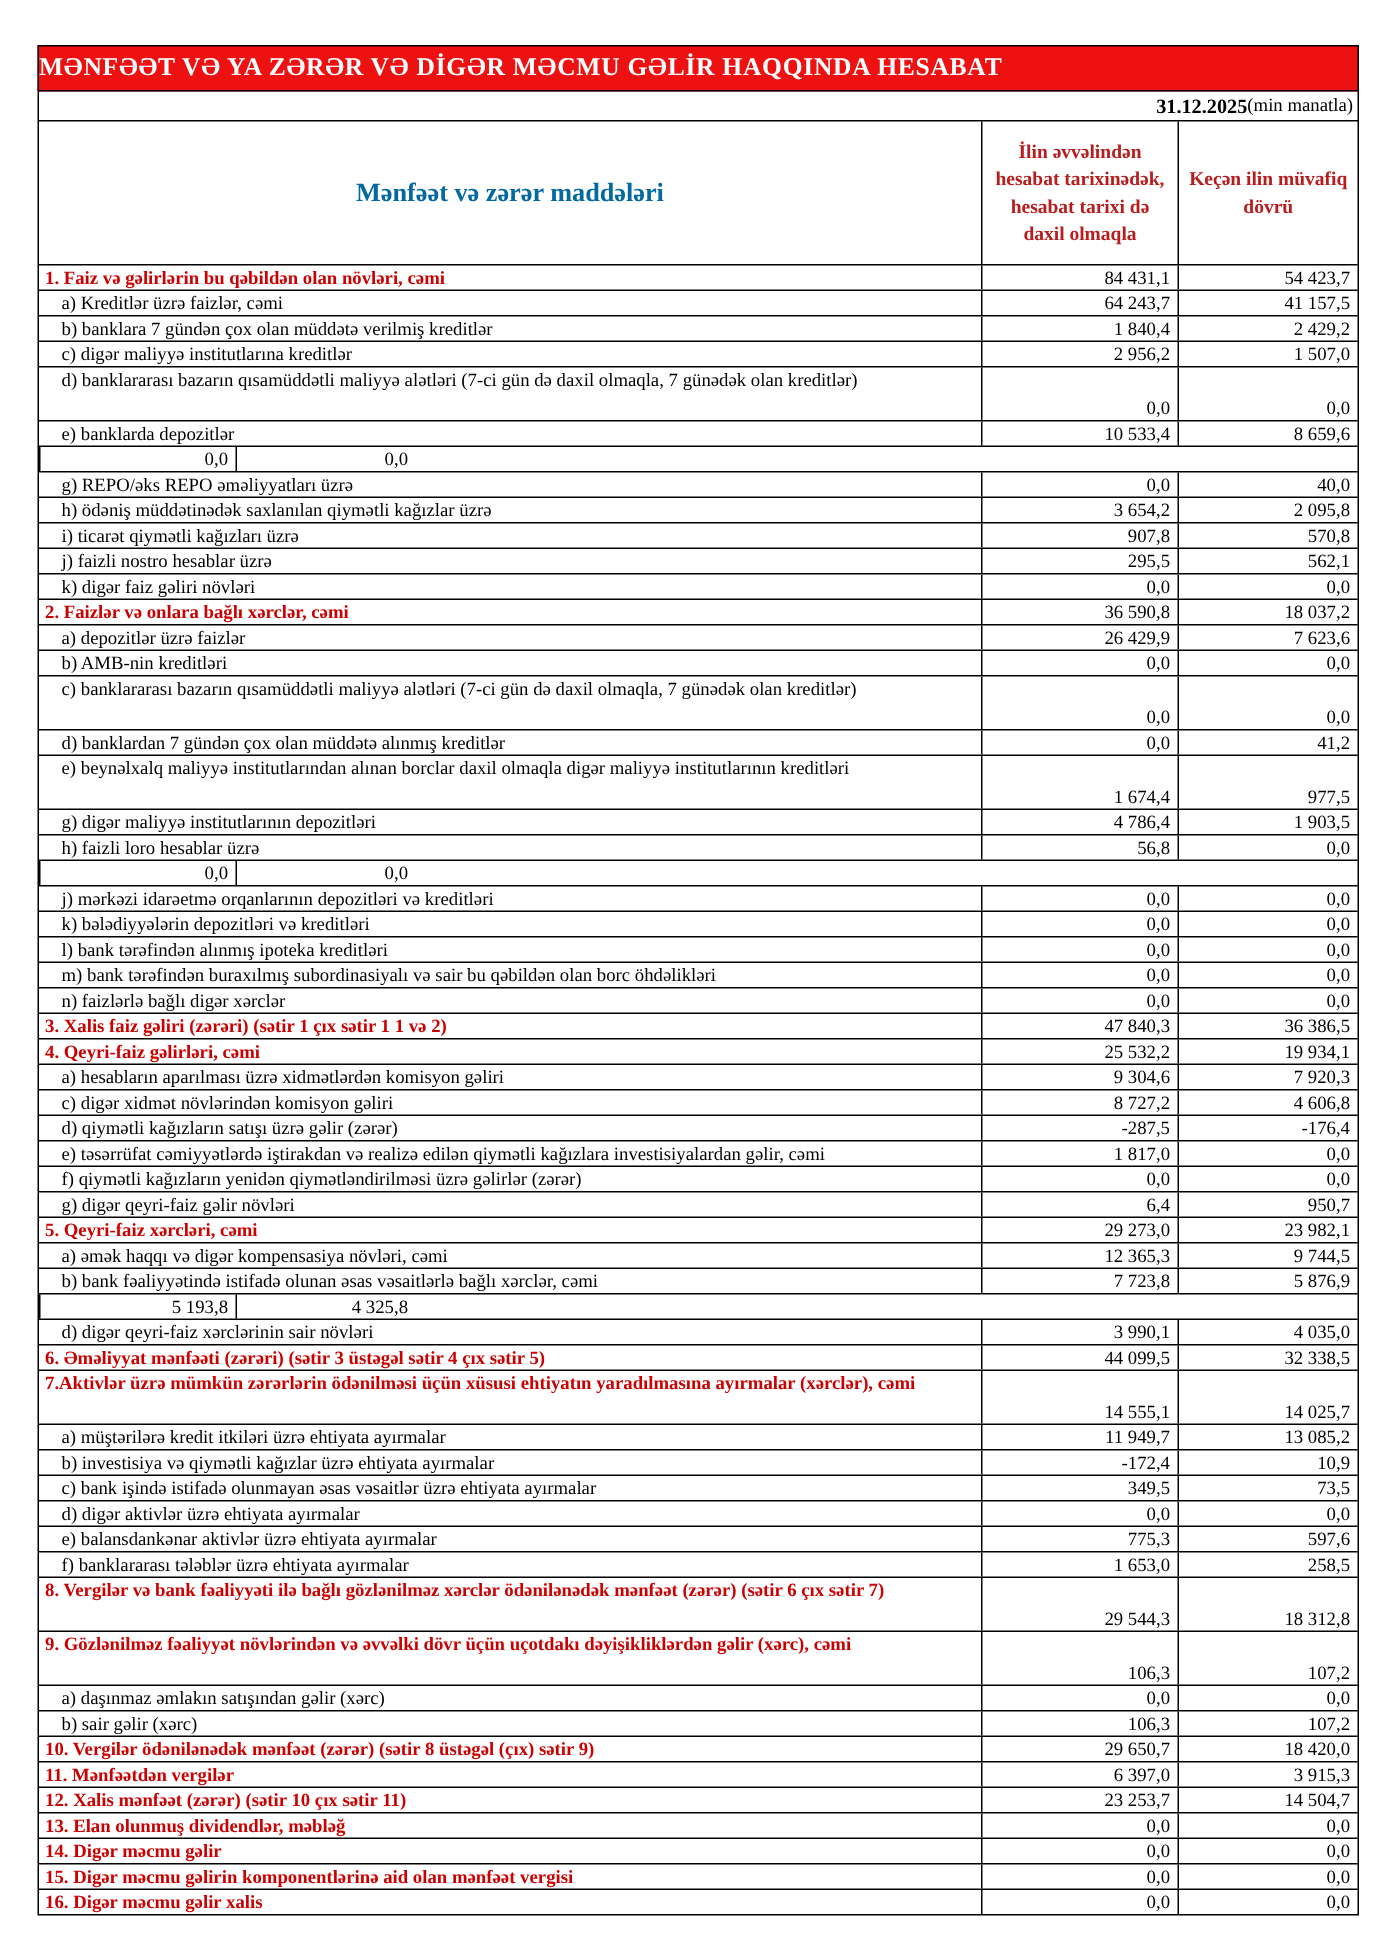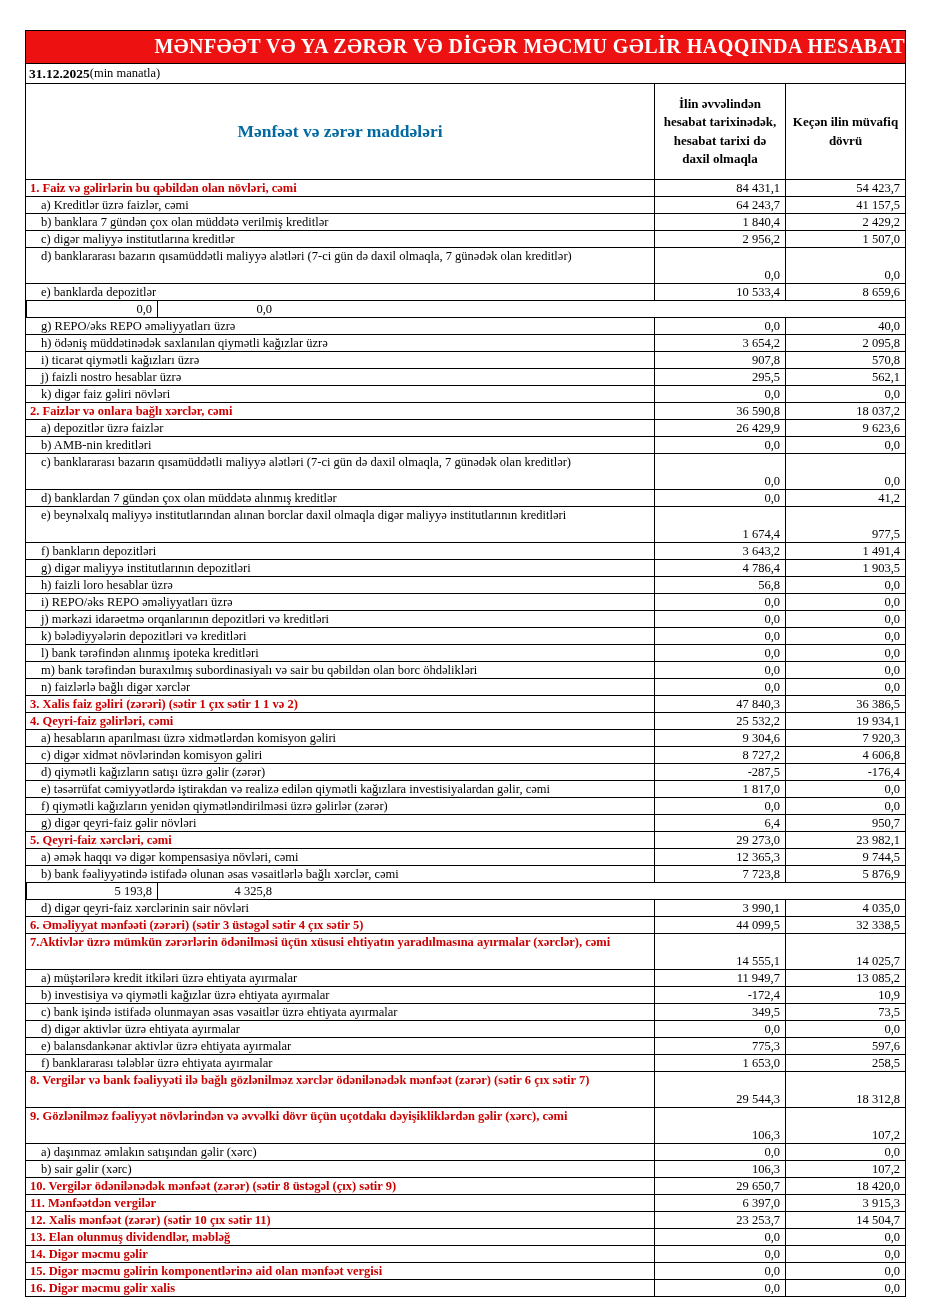--- a/index.html
+++ b/index.html
@@ -10,31 +10,31 @@
     overflow: hidden;
   }
   .doc { width: 881px; margin: 30px 21px 0 25px; }
 
   
   .banner {
     background: #ee1111;
     border: 1px solid #000000;
     color: #ffffff;
     font-weight: bold;
-    font-size: 20px;
+    font-size: 17px;
     letter-spacing: 0.5px;
-    text-align: right;
+    text-align: left;
     padding: 4px 0 5px 0;
     box-sizing: border-box;
   }
 
   
   .meta {
     display: flex;
-    justify-content: flex-start;
+    justify-content: flex-end;
     align-items: flex-start;
     border-left: 1px solid #000;
     border-right: 1px solid #000;
     padding: 2px 3px 1px 3px;
     box-sizing: border-box;
   }
   .meta .date { font-weight: bold; font-size: 13.5px; }
   .meta .note { font-size: 12.5px; }
 
   
@@ -47,21 +47,21 @@
   .h-label {
     flex: 1;
     display: flex; align-items: center; justify-content: center;
     color: #0369a1; font-weight: bold; font-size: 17.5px;
   }
   .h-num {
     width: 131px; box-sizing: border-box;
     border-left: 1px solid #000;
     display: flex; align-items: center; justify-content: center;
     text-align: center;
-    color: #000000; font-weight: bold; font-size: 13px; line-height: 1.42;
+    color: #b91c1c; font-weight: bold; font-size: 13px; line-height: 1.42;
     padding: 2px 6px;
   }
   .h-num.prev { width: 120px; }
 
   .row { display: flex; border-bottom: 1px solid #000; }
   .row:last-child { border-bottom: none; }
   .cell-label {
     flex: 1;
     padding: 1px 4px 1px 4px;
     font-size: 12.5px; line-height: 14px;
@@ -162,21 +162,21 @@
     <div class="cell-num prev">0,0</div>
   </div>
         <div class="row main">
     <div class="cell-label">2. Faizlər və onlara bağlı xərclər, cəmi</div>
     <div class="cell-num">36 590,8</div>
     <div class="cell-num prev">18 037,2</div>
   </div>
         <div class="row sub">
     <div class="cell-label">a) depozitlər üzrə faizlər</div>
     <div class="cell-num">26 429,9</div>
-    <div class="cell-num prev">9 623,6</div>
+    <div class="cell-num prev">7 623,6</div>
   </div>
         <div class="row sub">
     <div class="cell-label">b) AMB-nin kreditləri</div>
     <div class="cell-num">0,0</div>
     <div class="cell-num prev">0,0</div>
   </div>
         <div class="row sub tall">
     <div class="cell-label">c) banklararası bazarın qısamüddətli maliyyə alətləri (7-ci gün də daxil olmaqla, 7 günədək olan kreditlər)</div>
     <div class="cell-num">0,0</div>
     <div class="cell-num prev">0,0</div>
@@ -185,36 +185,30 @@
     <div class="cell-label">d) banklardan 7 gündən çox olan müddətə alınmış kreditlər</div>
     <div class="cell-num">0,0</div>
     <div class="cell-num prev">41,2</div>
   </div>
         <div class="row sub tall">
     <div class="cell-label">e) beynəlxalq maliyyə institutlarından alınan borclar daxil olmaqla digər maliyyə institutlarının kreditləri</div>
     <div class="cell-num">1 674,4</div>
     <div class="cell-num prev">977,5</div>
   </div>
         <div class="row sub">
-    <div class="cell-label">f) bankların depozitləri</div>
-    <div class="cell-num">3 643,2</div>
-    <div class="cell-num prev">1 491,4</div>
-  </div>
-        <div class="row sub">
     <div class="cell-label">g) digər maliyyə institutlarının depozitləri</div>
     <div class="cell-num">4 786,4</div>
     <div class="cell-num prev">1 903,5</div>
   </div>
         <div class="row sub">
     <div class="cell-label">h) faizli loro hesablar üzrə</div>
     <div class="cell-num">56,8</div>
     <div class="cell-num prev">0,0</div>
   </div>
         <div class="row sub">
-    <div class="cell-label">i) REPO/əks REPO əməliyyatları üzrə</div>
     <div class="cell-num">0,0</div>
     <div class="cell-num prev">0,0</div>
   </div>
         <div class="row sub">
     <div class="cell-label">j) mərkəzi idarəetmə orqanlarının depozitləri və kreditləri</div>
     <div class="cell-num">0,0</div>
     <div class="cell-num prev">0,0</div>
   </div>
         <div class="row sub">
     <div class="cell-label">k) bələdiyyələrin depozitləri və kreditləri</div>

